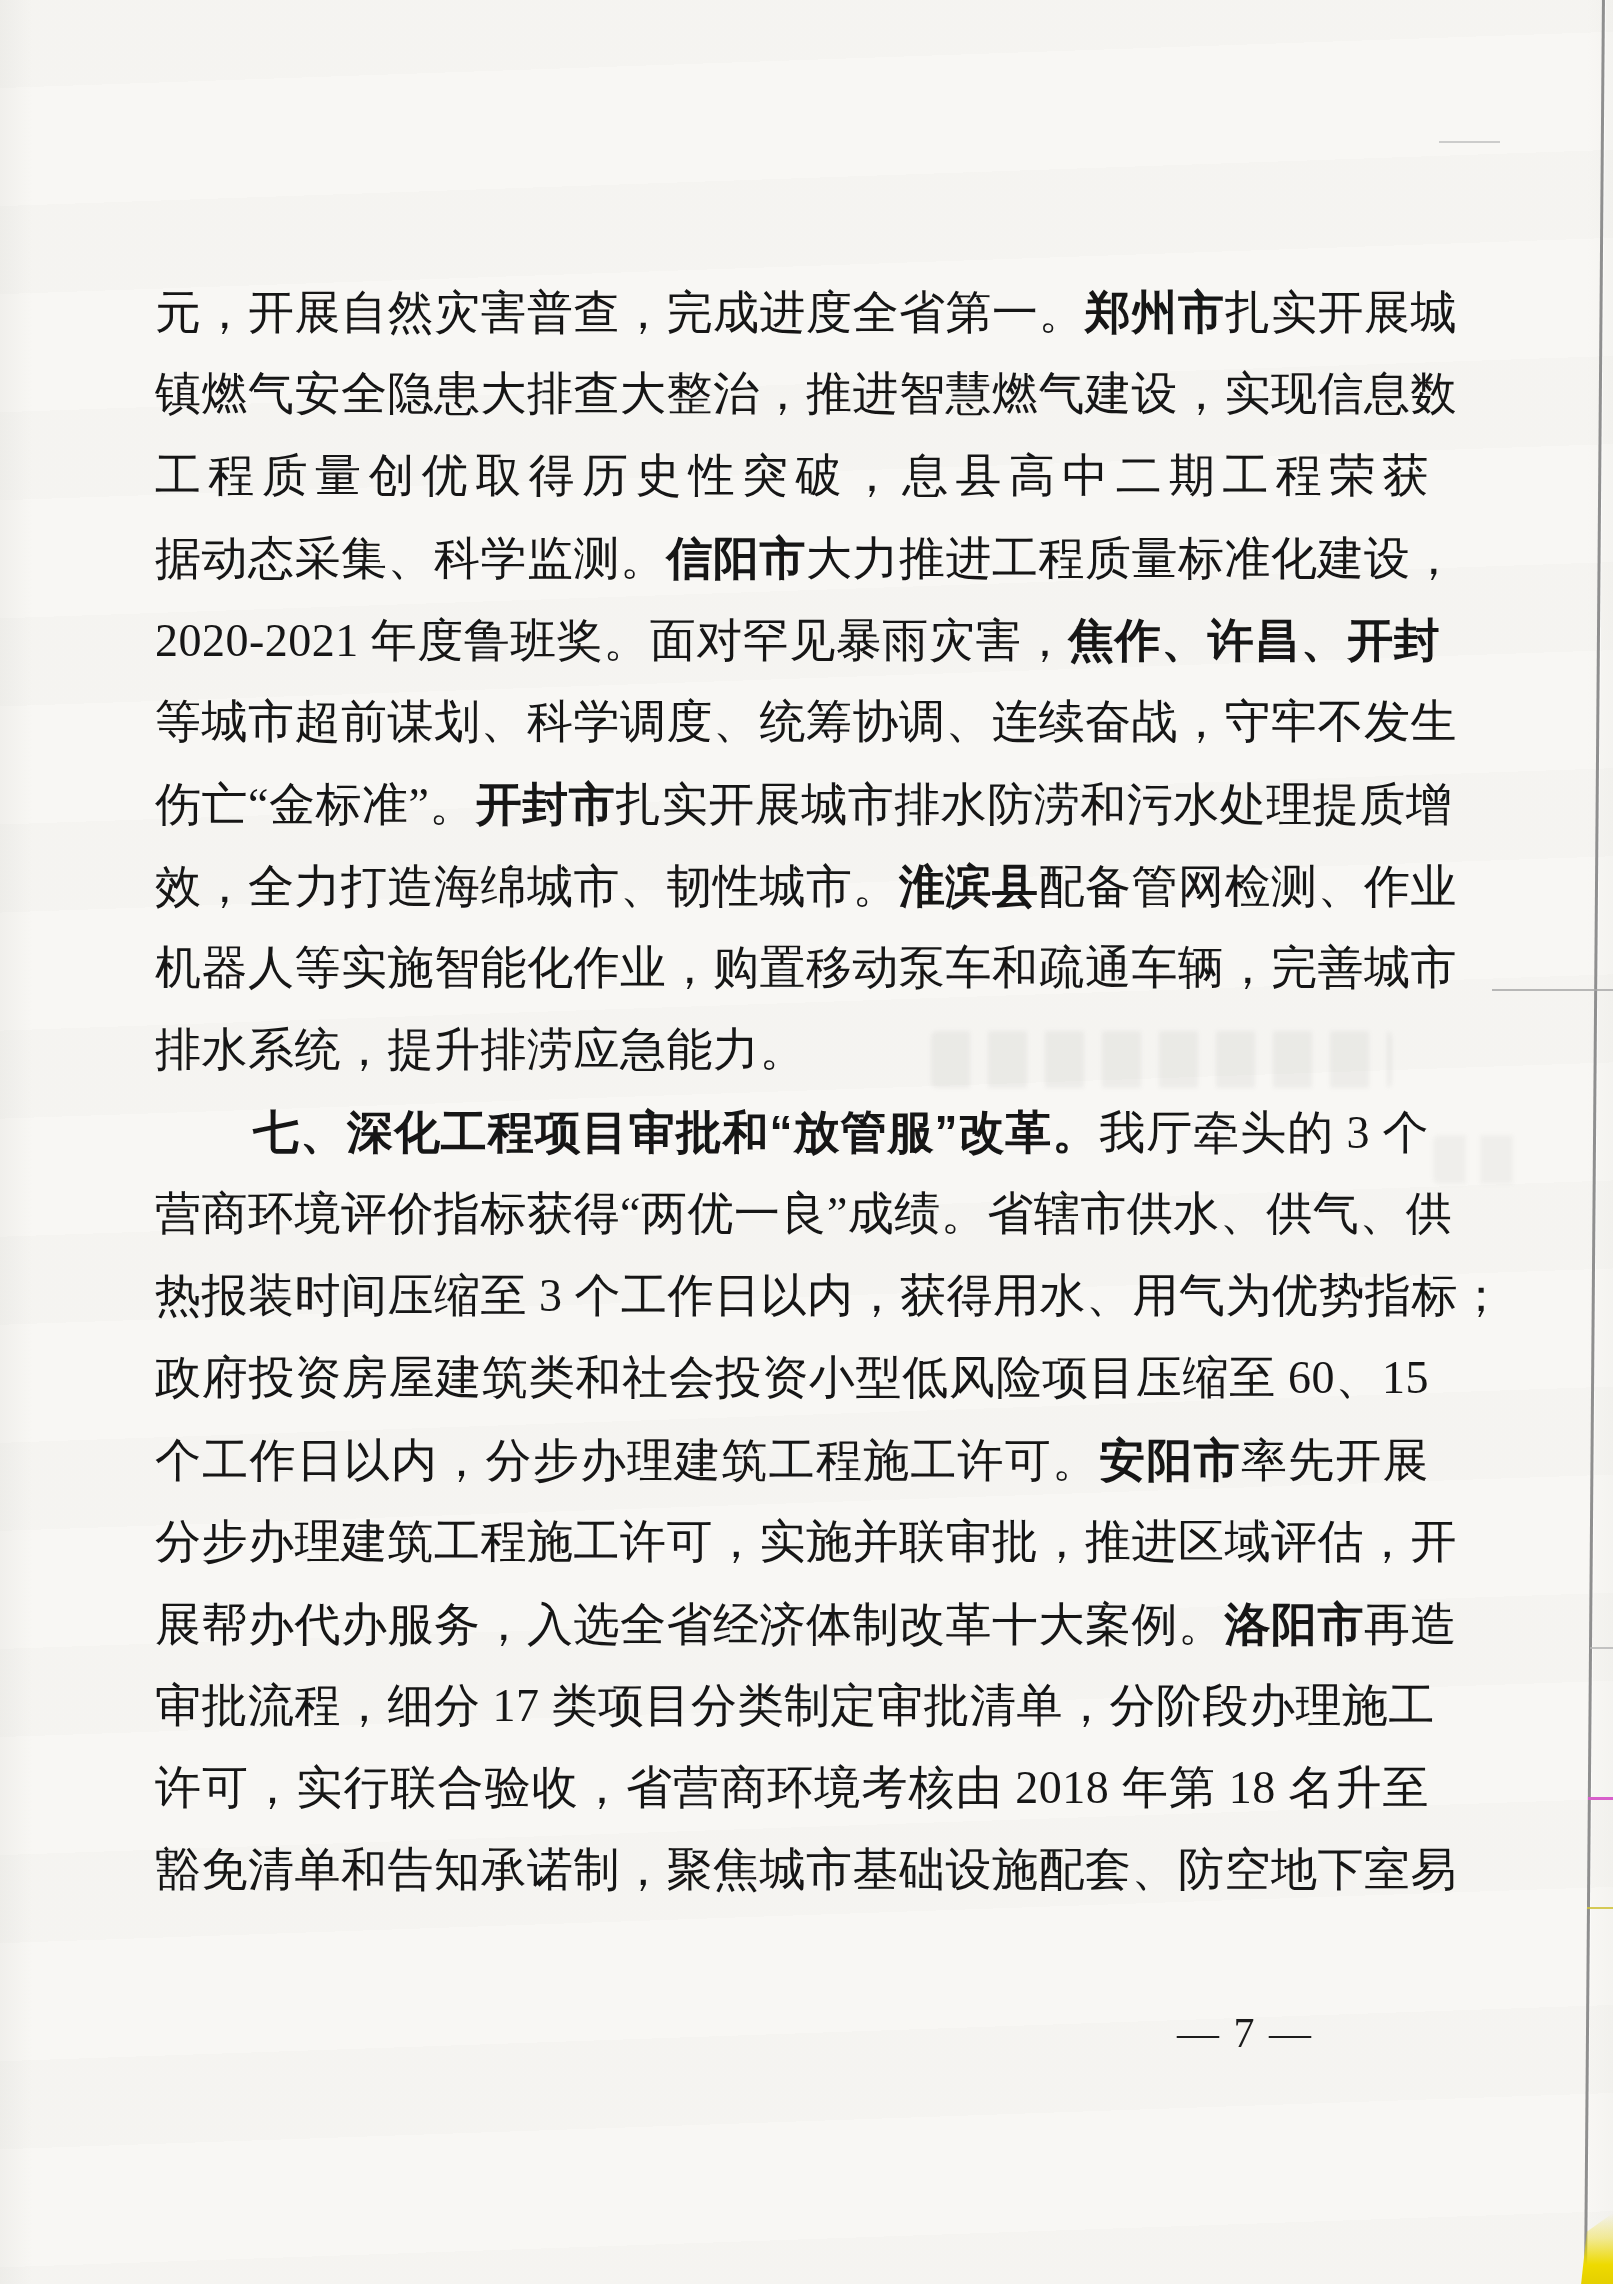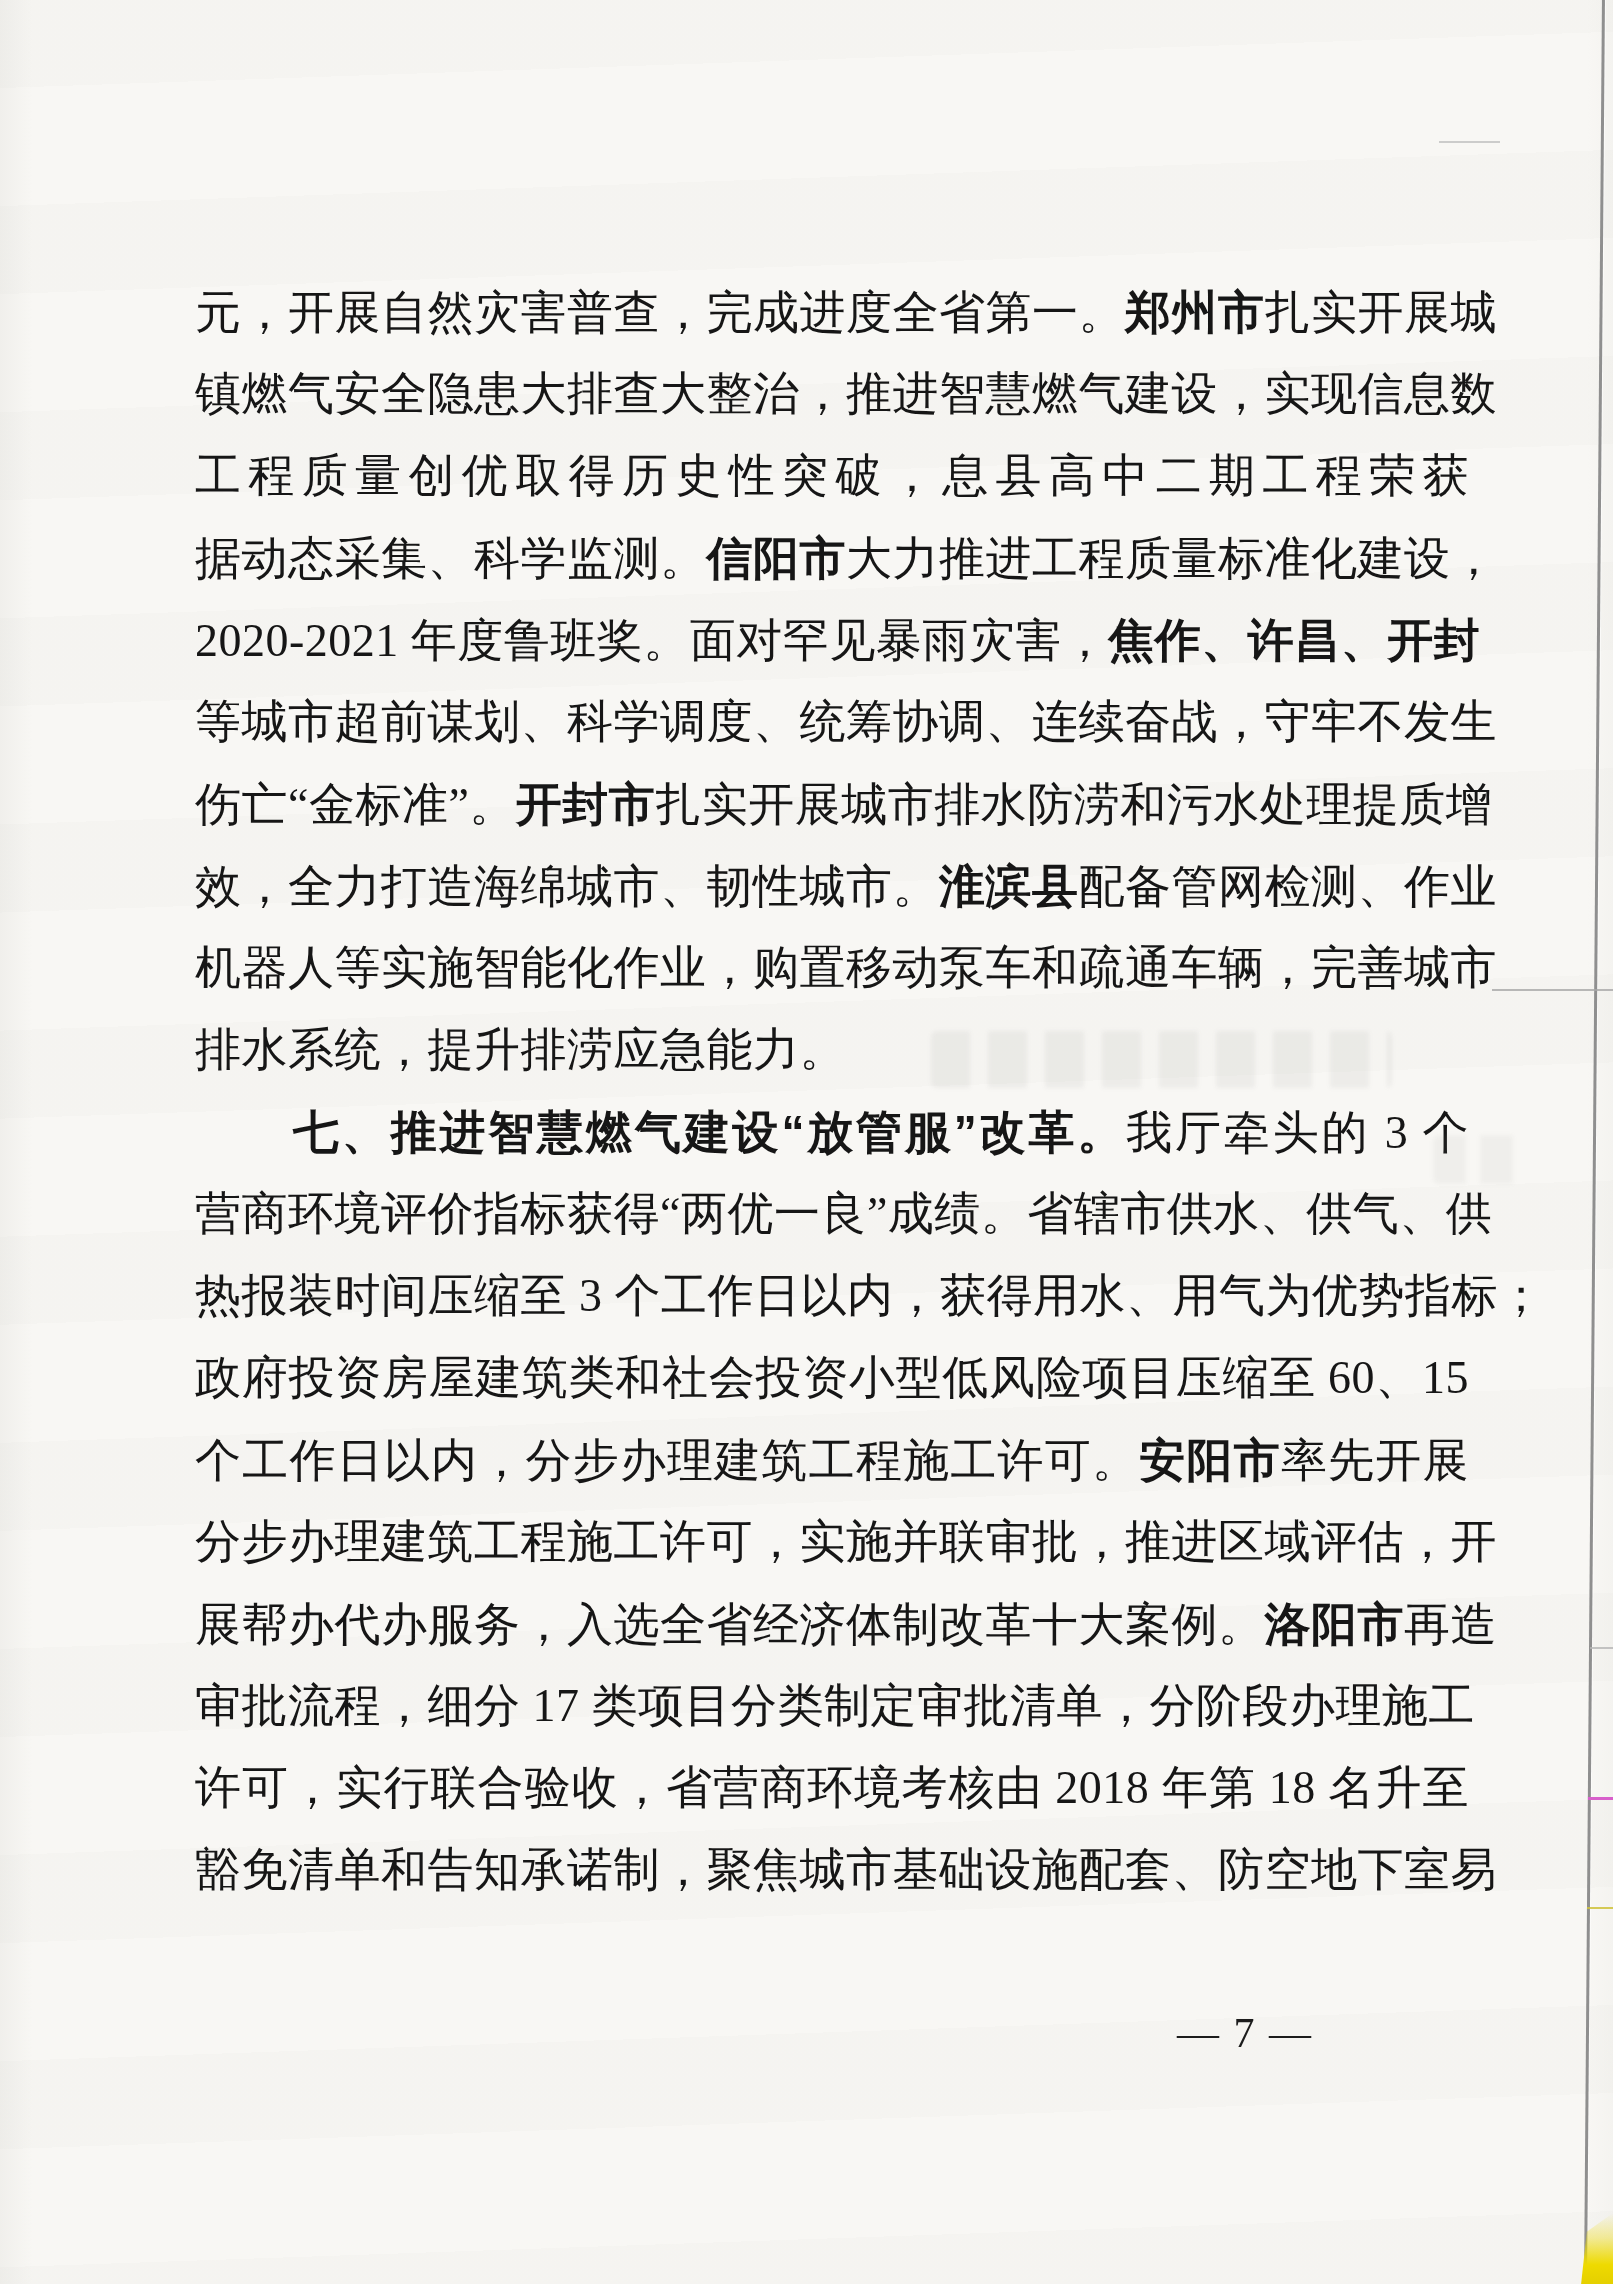--- a/index.html
+++ b/index.html
@@ -15,21 +15,21 @@
   }
   
   .page::before{
     content:""; position:absolute; inset:0; pointer-events:none;
     background:
       linear-gradient(to right, rgba(170,170,162,.10), rgba(170,170,162,0) 33px),
       linear-gradient(to left, rgba(200,200,192,.08), rgba(200,200,192,0) 25.5px),
       repeating-linear-gradient(178deg, rgba(190,190,182,.05) 0 88px, rgba(190,190,182,0) 88px 206px);
   }
   .text-block{
-    position:absolute; left:155px; top:271px; width:1274px;margin-left:40px;
+    position:absolute; left:155px; top:271px; width:1274px;
   }
   .line{
     height:82px; line-height:82px; font-size:46px;
     text-align:justify; text-align-last:justify; text-justify:inter-character;
     word-break:break-all; letter-spacing:0.5px; white-space:nowrap;
   }
   .line.no-justify{text-align:center; text-align-last:left;}
   .line.indent{text-indent:98px;}
   .seg-b{
     font-weight:900;
@@ -83,21 +83,21 @@
       <div class="line"><span class="seg">元，开展自然灾害普查，完成进度全省第一。</span><span class="seg-b">郑州市</span><span class="seg">扎实开展城</span></div>
       <div class="line"><span class="seg">镇燃气安全隐患大排查大整治，推进智慧燃气建设，实现信息数</span></div>
       <div class="line"><span class="seg">工程质量创优取得历史性突破，息县高中二期工程荣获</span></div>
       <div class="line"><span class="seg">据动态采集、科学监测。</span><span class="seg-b">信阳市</span><span class="seg">大力推进工程质量标准化建设，</span></div>
       <div class="line"><span class="seg">2020-2021 年度鲁班奖。面对罕见暴雨灾害，</span><span class="seg-b">焦作、许昌、开封</span></div>
       <div class="line"><span class="seg">等城市超前谋划、科学调度、统筹协调、连续奋战，守牢不发生</span></div>
       <div class="line"><span class="seg">伤亡“金标准”。</span><span class="seg-b">开封市</span><span class="seg">扎实开展城市排水防涝和污水处理提质增</span></div>
       <div class="line"><span class="seg">效，全力打造海绵城市、韧性城市。</span><span class="seg-b">淮滨县</span><span class="seg">配备管网检测、作业</span></div>
       <div class="line"><span class="seg">机器人等实施智能化作业，购置移动泵车和疏通车辆，完善城市</span></div>
       <div class="line no-justify"><span class="seg">排水系统，提升排涝应急能力。</span></div>
-      <div class="line indent"><span class="seg-b">七、推进智慧燃气建设“放管服”改革。</span><span class="seg">我厅牵头的 3 个</span></div>
+      <div class="line indent"><span class="seg-b">七、深化工程项目审批和“放管服”改革。</span><span class="seg">我厅牵头的 3 个</span></div>
       <div class="line"><span class="seg">营商环境评价指标获得“两优一良”成绩。省辖市供水、供气、供</span></div>
       <div class="line"><span class="seg">热报装时间压缩至 3 个工作日以内，获得用水、用气为优势指标；</span></div>
       <div class="line"><span class="seg">政府投资房屋建筑类和社会投资小型低风险项目压缩至 60、15</span></div>
       <div class="line"><span class="seg">个工作日以内，分步办理建筑工程施工许可。</span><span class="seg-b">安阳市</span><span class="seg">率先开展</span></div>
       <div class="line"><span class="seg">分步办理建筑工程施工许可，实施并联审批，推进区域评估，开</span></div>
       <div class="line"><span class="seg">展帮办代办服务，入选全省经济体制改革十大案例。</span><span class="seg-b">洛阳市</span><span class="seg">再造</span></div>
       <div class="line"><span class="seg">审批流程，细分 17 类项目分类制定审批清单，分阶段办理施工</span></div>
       <div class="line"><span class="seg">许可，实行联合验收，省营商环境考核由 2018 年第 18 名升至</span></div>
       <div class="line"><span class="seg">豁免清单和告知承诺制，聚焦城市基础设施配套、防空地下室易</span></div>
     </div>

